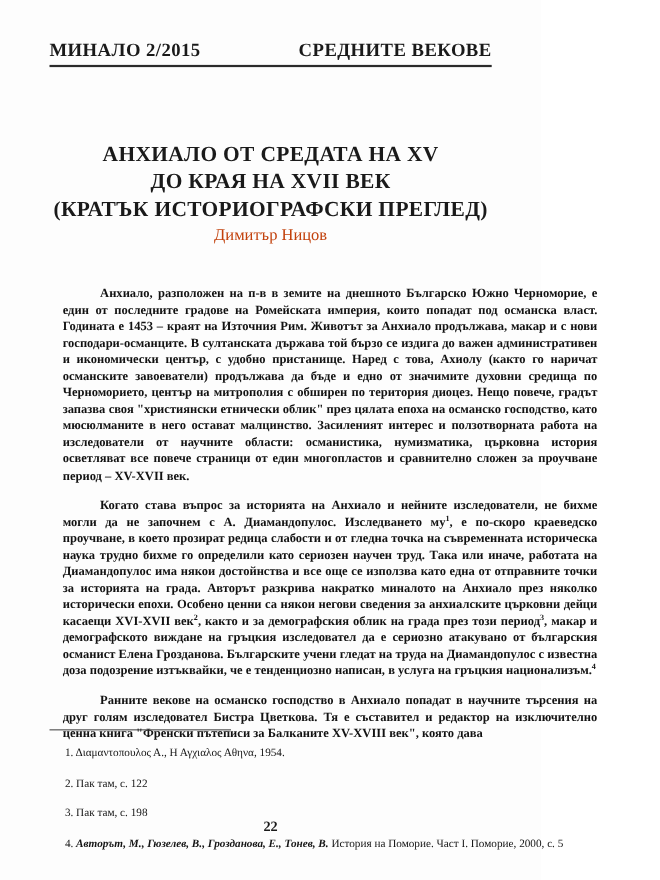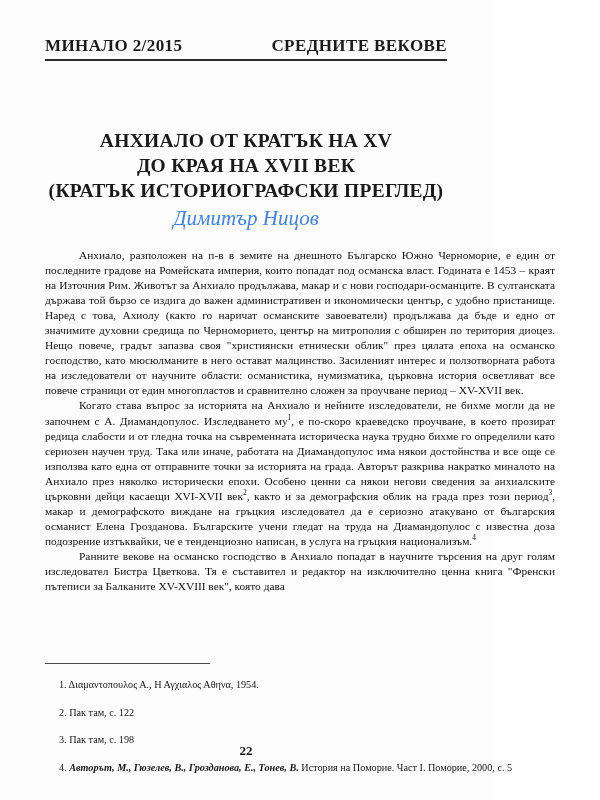--- a/index.html
+++ b/index.html
@@ -57,41 +57,41 @@
   }
   .title-line {
     font-weight: bold;
     font-size: 19.5px;
     line-height: 25px;
     letter-spacing: 0.3px;
     color: #1a1a1a;
     white-space: nowrap;
   }
   .author {
-    font-style: italic;
-    font-size: 21px;
+    font-size: 15px;
     margin-top: 3px;
-    color: #3b82f6;
+    color: #c2410c;
   }
 
   
   .body-text {
     position: absolute;
     top: 248px;
     left: 45px;
     width: 510px;
     font-size: 11.4px;
     line-height: 15.05px;
     text-align: justify;
     color: #121212;
   }
   .body-text p {
-    margin: 0;
+    margin: 12px;
     text-indent: 34px;
     text-align: justify;
+    font-weight: bold;
   }
 
   sup {
     font-size: 7.4px;
     vertical-align: super;
     line-height: 0;
   }
 
   
   .footnotes {
@@ -134,21 +134,21 @@
 <body>
 
 <div class="page">
 
   <div class="running-head">
     <div class="rh-left">МИНАЛО  2/2015</div>
     <div class="rh-right">СРЕДНИТЕ ВЕКОВЕ</div>
   </div>
 
   <div class="title-block">
-    <div class="title-line">АНХИАЛО ОТ КРАТЪК НА XV</div>
+    <div class="title-line">АНХИАЛО ОТ СРЕДАТА НА XV</div>
     <div class="title-line">ДО КРАЯ НА XVII ВЕК</div>
     <div class="title-line">(КРАТЪК ИСТОРИОГРАФСКИ ПРЕГЛЕД)</div>
     <div class="author">Димитър Ницов</div>
   </div>
 
   <div class="body-text">
     <p><span>Анхиало, разположен на п-в в земите на днешното Българско Южно Черноморие, е един от последните градове на Ромейската империя, които попадат под османска власт. Годината е 1453 – краят на Източния Рим. Животът за Анхиало продължава, макар и с нови господари-османците. В султанската държава той бързо се издига до важен  административен и икономически център, с удобно пристанище. Наред с това, Ахиолу (както го наричат османските завоеватели) продължава да бъде и едно от значимите  духовни средища по Черноморието, център на митрополия с обширен по територия диоцез. Нещо повече, градът запазва своя "християнски етнически облик" през цялата епоха на османско господство, като мюсюлманите в него остават малцинство. Засиленият интерес и ползотворната работа на изследователи от научните области: османистика, нумизматика, църковна история осветляват все повече страници от един многопластов и сравнително сложен за проучване период – XV-XVII век.</span></p>
     <p><span>Когато става въпрос за историята на Анхиало и нейните изследователи, не бихме могли да не започнем с А. Диамандопулос. Изследването му</span><sup>1</sup><span>, е по-скоро краеведско проучване, в което прозират редица слабости  и от гледна точка на съвременната историческа наука трудно бихме го определили като сериозен научен труд. Така или иначе, работата на Диамандопулос има някои достойнства и все още се използва като една от отправните точки за историята на града. Авторът разкрива накратко миналото на Анхиало през няколко исторически епохи. Особено ценни са някои негови сведения за анхиалските църковни дейци касаещи XVI-XVII век</span><sup>2</sup><span>, както и за демографския облик на града през този период</span><sup>3</sup><span>, макар и демографското виждане на гръцкия изследовател да е сериозно атакувано от българския османист Елена Грозданова. Българските учени гледат на труда на Диамандопулос с известна доза подозрение изтъквайки, че е тенденциозно написан, в услуга на гръцкия национализъм.</span><sup>4</sup></p>
     <p><span>Ранните векове на османско господство в Анхиало попадат в научните търсения на друг голям изследовател Бистра Цветкова. Тя е съставител и редактор на изключително ценна книга "Френски пътеписи за Балканите XV-XVIII век", която дава</span></p>
   </div>

